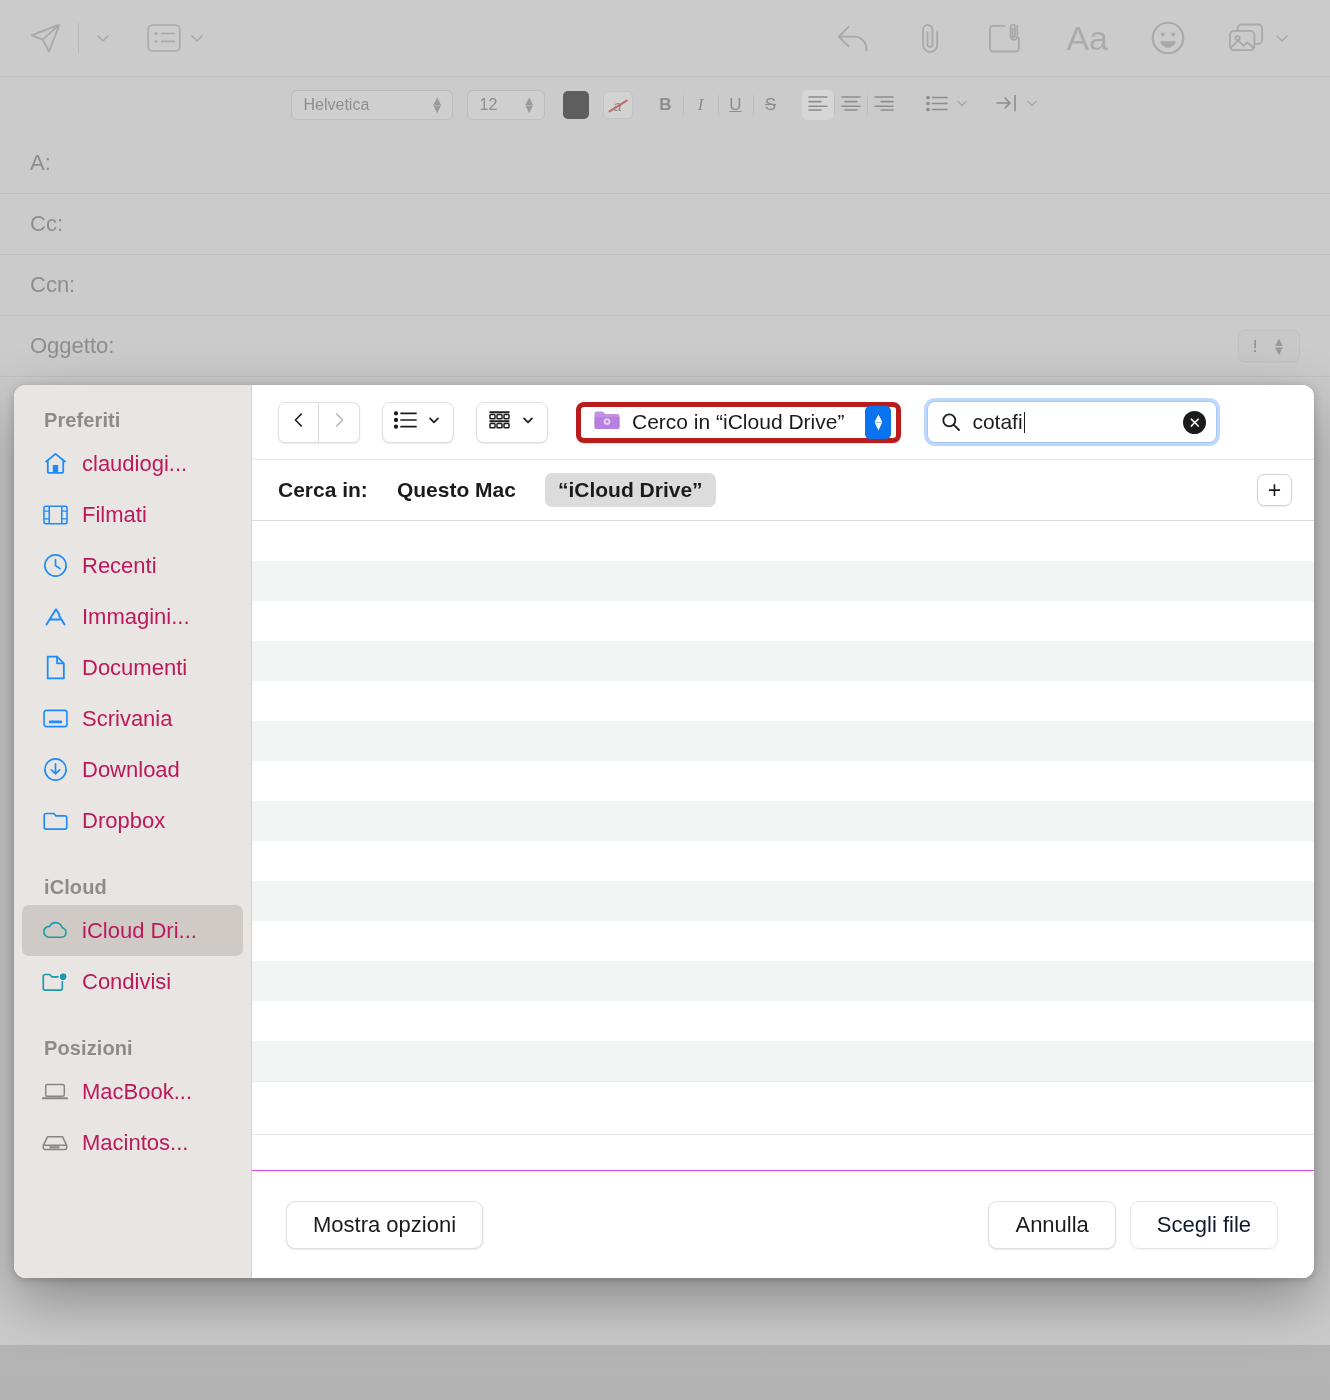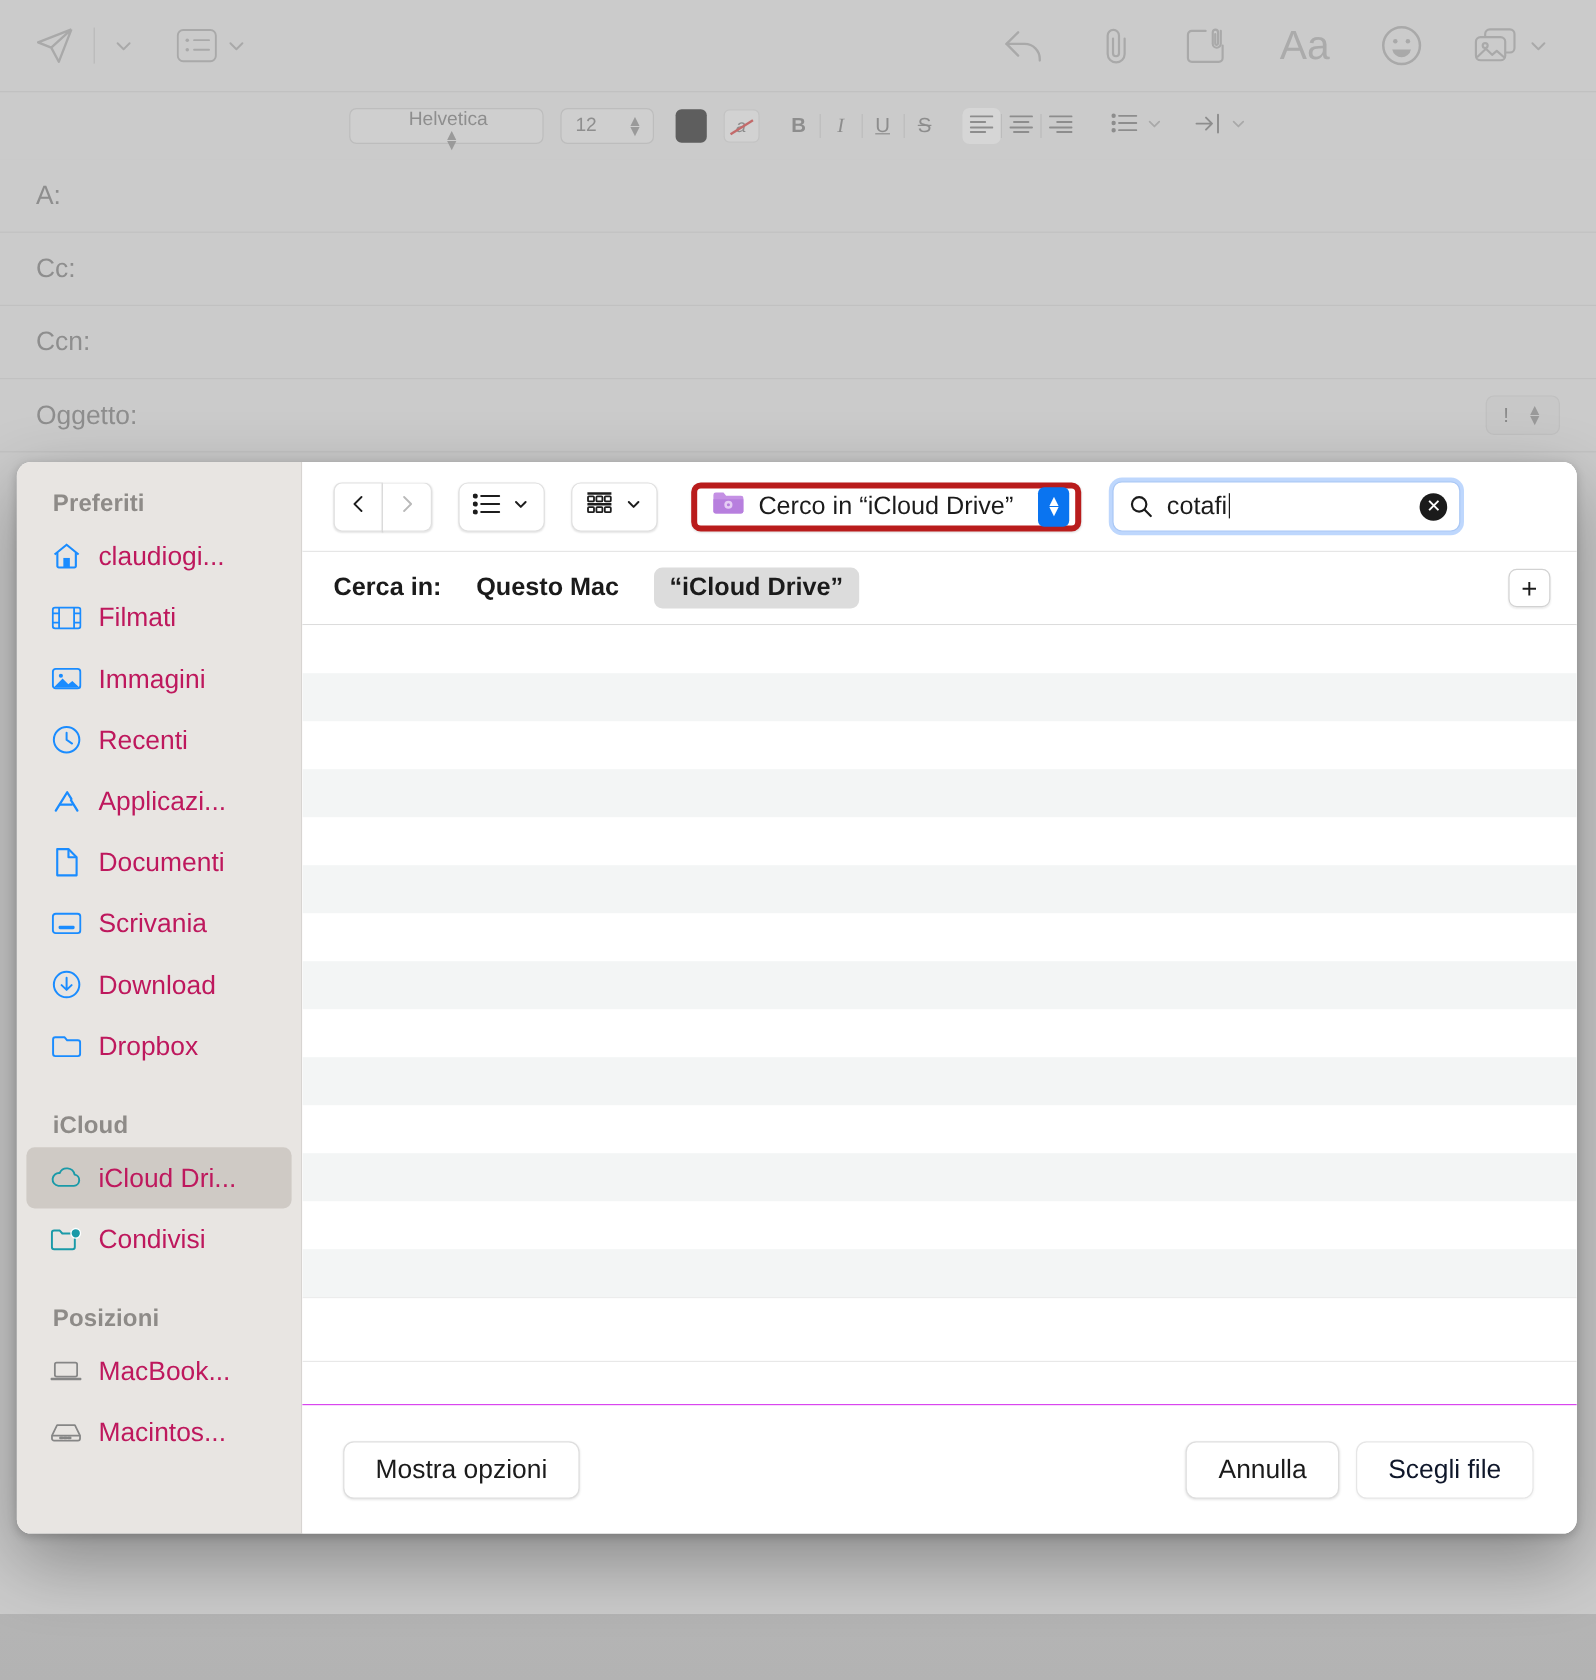--- a/index.html
+++ b/index.html
@@ -50,21 +50,21 @@
   .fb-select {
     height: 30px;
     border: 1px solid #bdbdbd;
     border-radius: 6px;
     background: #cfcfcf;
     display: flex; align-items: center;
     padding: 0 8px 0 12px;
     color: #8e8e8e;
     font-size: 16px;
   }
-  .fb-font { width: 162px; justify-content: space-between; flex-direction: column; }
+  .fb-font { width: 162px; justify-content: space-between; }
   .fb-size { width: 78px; justify-content: space-between; margin-left: 14px; }
   .stepper { display: flex; flex-direction: column; line-height: 0.62; color: #9a9a9a; font-size: 13px; margin-left:6px;}
   .swatch {
     width: 26px; height: 28px; border-radius: 5px;
     background: #5e5e5e; margin-left: 18px;
   }
   .abtn {
     width: 30px; height: 28px; margin-left: 14px;
     border: 1px solid #c3c3c3; border-radius: 5px;
     background: #d2d2d2; position: relative;
@@ -528,50 +528,40 @@
           <svg width="25" height="22" viewBox="0 0 26 22" fill="none" stroke="#1a8cff" stroke-width="1.6">
             <rect x="1" y="2" width="24" height="18" rx="2"></rect>
             <path d="M6.5 2v18M19.5 2v18"></path>
             <path d="M1 7h5.5M1 15h5.5M19.5 7H25M19.5 15H25" stroke-width="1.4"></path>
           </svg>
         </span>
         <span>Filmati</span>
       </div>
 
 
-      <div class="sb-item">
-        <span class="sb-icon">
-          <svg width="25" height="21" viewBox="0 0 26 22" fill="none" stroke="#1a8cff" stroke-width="1.7">
-            <rect x="1" y="2.5" width="24" height="17" rx="2.5"></rect>
-            <circle cx="8" cy="8.5" r="1.8" fill="#1a8cff" stroke="none"></circle>
-            <path d="M2 18.5 9.5 11l5 5 3.5-3 6 5.5" fill="#1a8cff" stroke="none"></path>
-          </svg>
-        </span>
-        <span>Immagini</span>
-      </div>
 
       <div class="sb-item">
         <span class="sb-icon">
           <svg width="25" height="25" viewBox="0 0 24 24" fill="none" stroke="#1a8cff" stroke-width="1.6" stroke-linecap="round">
             <circle cx="12" cy="12" r="10.2"></circle>
               <path d="M12 6.4V12l4.4 3"></path>
           </svg>
         </span>
         <span>Recenti</span>
       </div>
 
       <div class="sb-item">
         <span class="sb-icon">
           <svg width="25" height="24" viewBox="0 0 24 24" fill="none" stroke="#1a8cff" stroke-width="1.9" stroke-linecap="round" stroke-linejoin="round">
             <path d="M3 19.5 12.5 4.2 16 9.8"></path>
               <path d="M21 19.5 15.6 10.8"></path>
               <path d="M6.5 14.5h10"></path>
           </svg>
         </span>
-        <span>Applicazi...</span>
+        <span>Immagini...</span>
       </div>
 
       <div class="sb-item">
         <span class="sb-icon">
           <svg width="21" height="25" viewBox="0 0 20 24" fill="none" stroke="#1a8cff" stroke-width="1.7" stroke-linejoin="round">
             <path d="M2.5 1.5h9l6.5 6.5v14.5h-15.5z"></path>
               <path d="M11.5 1.5V8H18"></path>
           </svg>
         </span>
         <span>Documenti</span>

